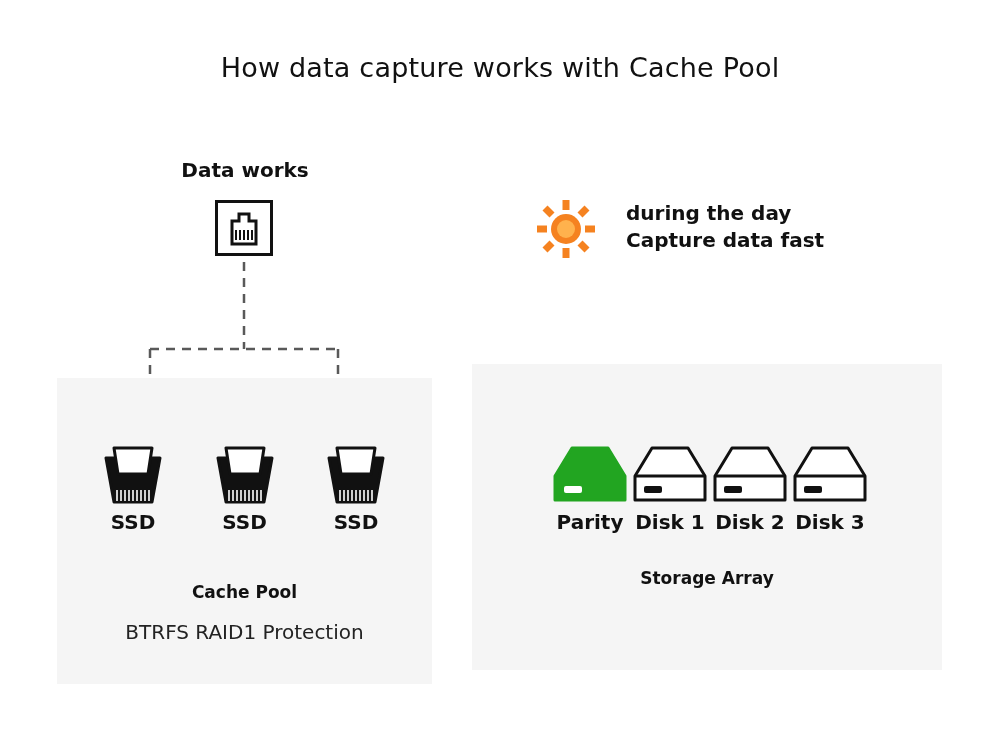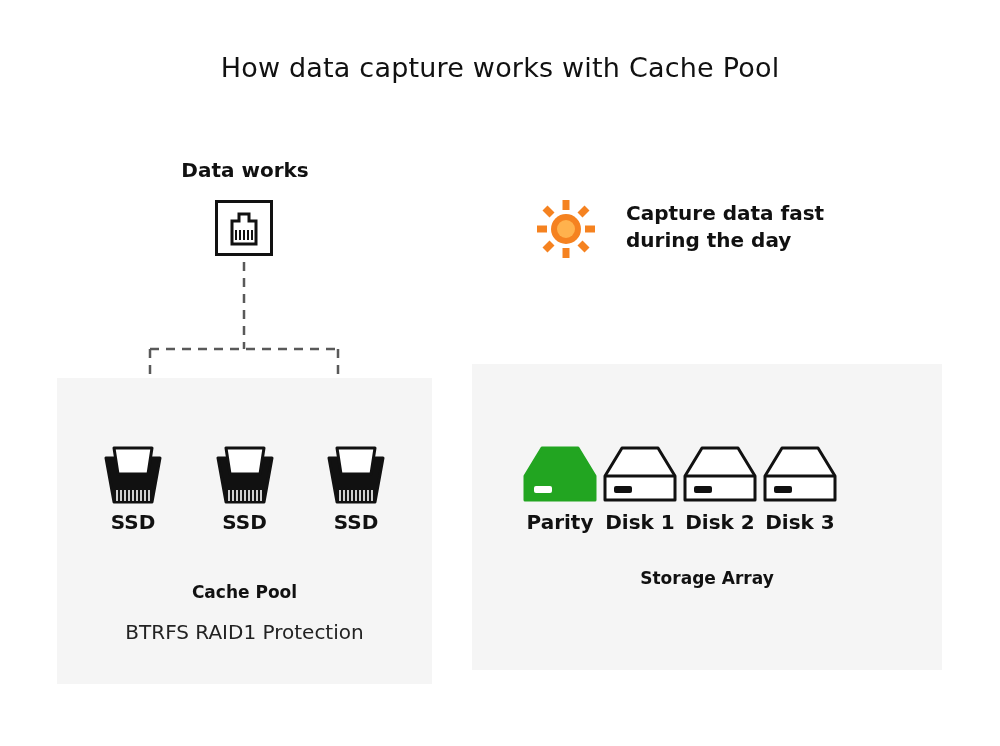--- a/index.html
+++ b/index.html
@@ -131,21 +131,21 @@
   .row-cache {
     left: 93px;
     top: 432px;
     width: 303px;
     justify-content: space-between;
   }
   .row-array {
     left: 520px;
     top: 432px;
     width: 380px;
-    justify-content: flex-start;
+    justify-content: center;
   }
 
   .device {
     width: 80px;
     text-align: center;
   }
   .device-glyph {
     height: 72px;
     display: flex;
     align-items: flex-end;
@@ -194,22 +194,22 @@
           <line x1="46" y1="46" x2="53" y2="53"></line>
           <line x1="53" y1="11" x2="46" y2="18"></line>
           <line x1="18" y1="46" x2="11" y2="53"></line>
         </g>
       </g>
       <circle cx="32" cy="32" r="9" fill="#ffb24d"></circle>
     </svg>
   </div>
 
   <div class="capture-note">
+    <div>during the day</div>
     <div>Capture data fast</div>
-    <div>during the day</div>
   </div>
 
   <svg class="connectors" viewBox="0 0 1000 746">
     <g stroke="#595959" stroke-width="2.5" fill="none" stroke-dasharray="9 7">
       <line x1="244" y1="262" x2="244" y2="349"></line>
       <line x1="150" y1="349" x2="338" y2="349"></line>
       <line x1="150" y1="349" x2="150" y2="404"></line>
       <line x1="338" y1="349" x2="338" y2="404"></line>
     </g>
     <polygon points="150,424 140,404 160,404" fill="#595959"></polygon>

